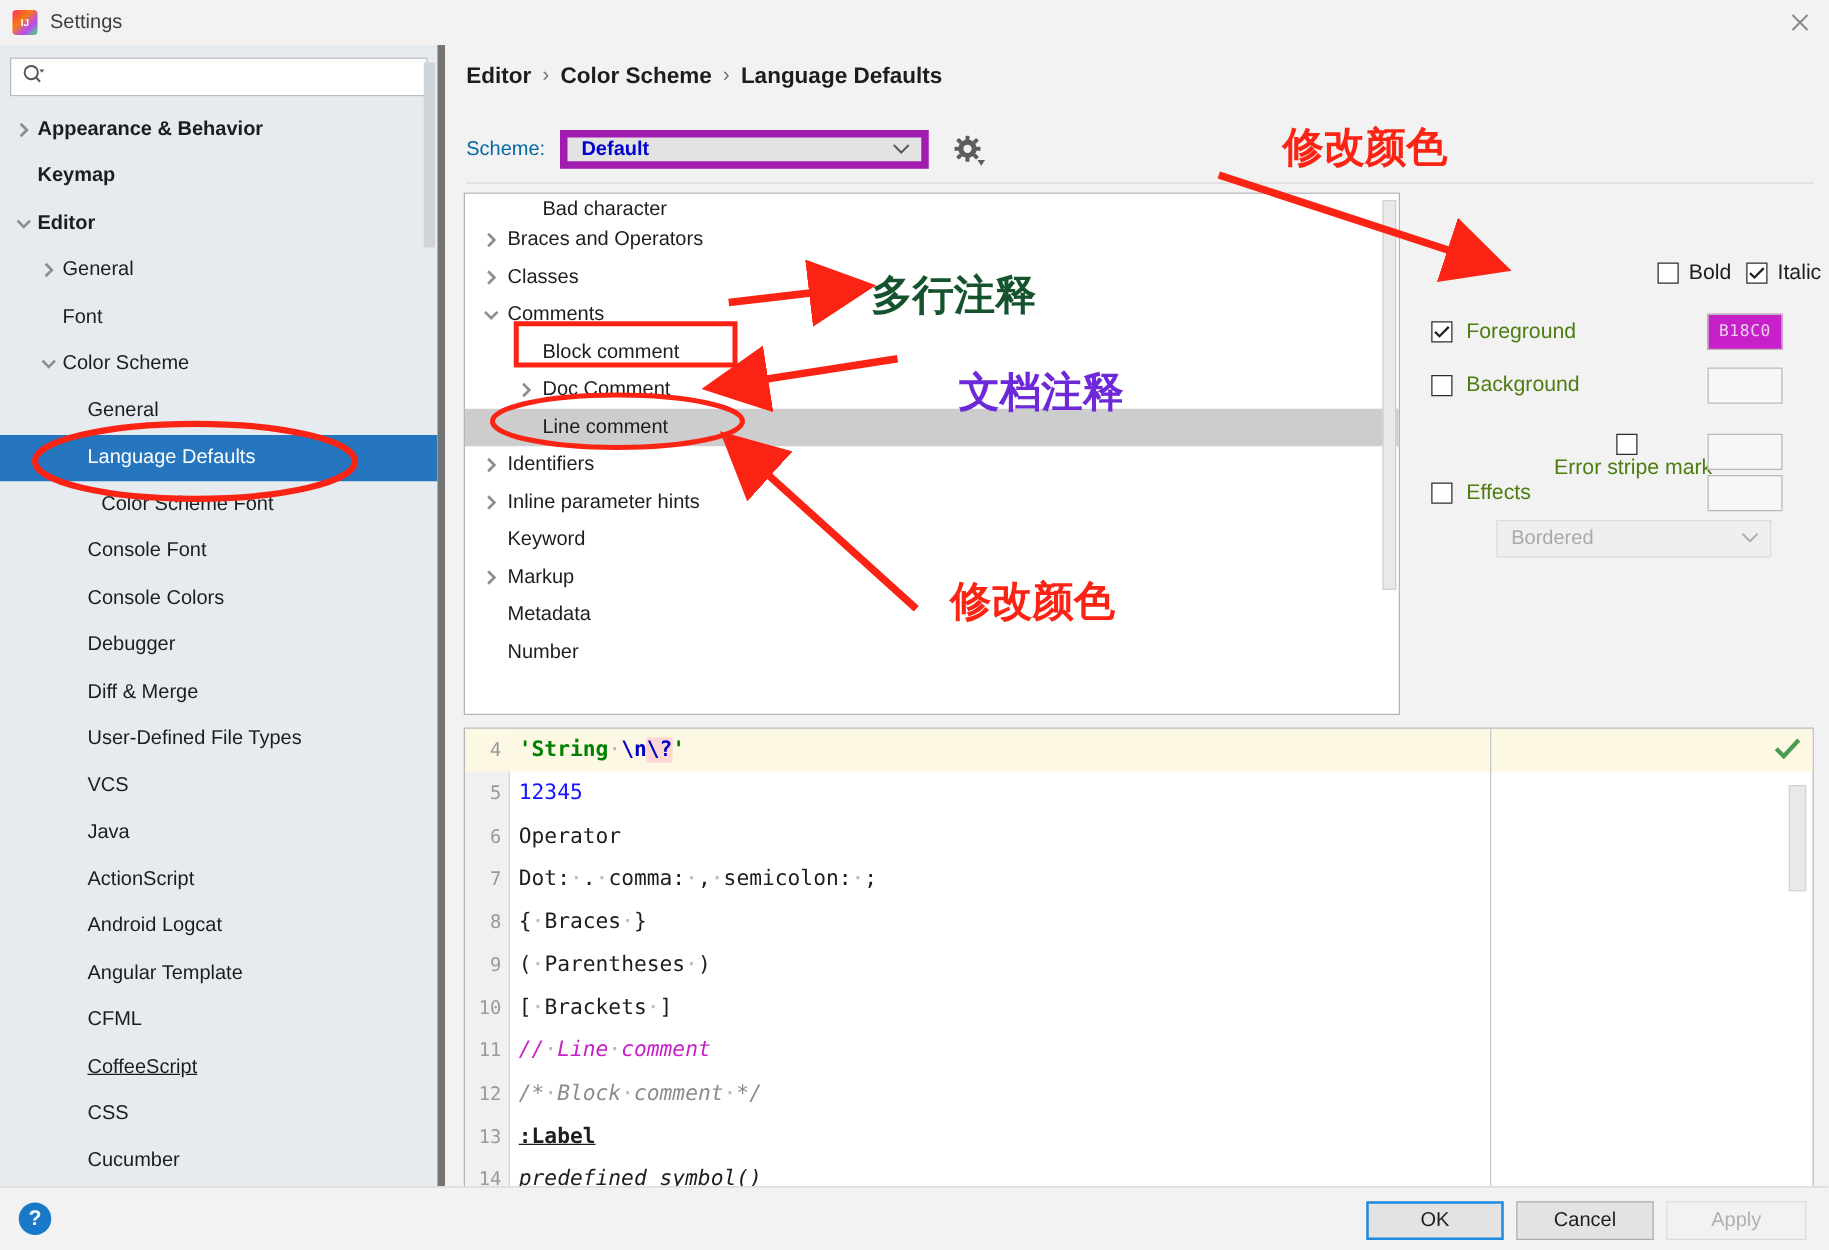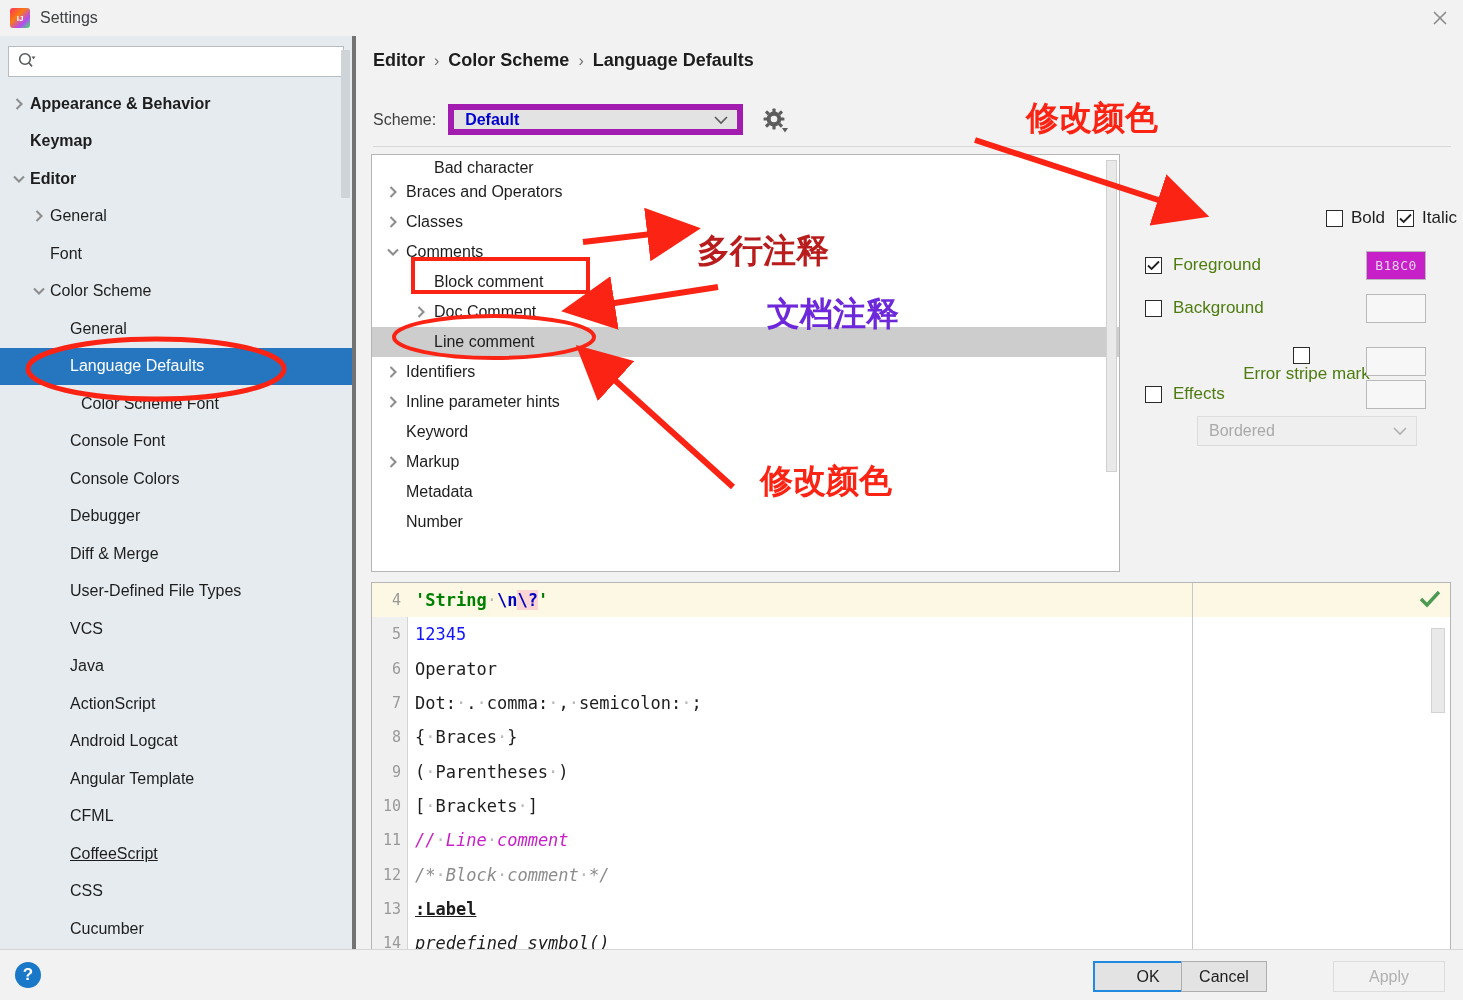--- a/index.html
+++ b/index.html
@@ -35,21 +35,21 @@
     position:absolute; right:0; top:0; width:46px; height:36px;
     display:flex;align-items:center;justify-content:center;
     cursor:pointer;
   }
   #close-btn svg{ display:block; }
 
   
   #sidebar{
     position:absolute; left:0; top:36px; width:356px; height:913px;
     background:#e6ebef;
-    border-right:4px solid #737373;
+    border-right:6px solid #737373;
   }
   #search-wrap{ padding:10px 8px 6px 8px; }
   #search-box{
     height:31px; background:#ffffff; border:1px solid #b5bcc2;
     display:flex; align-items:center; padding-left:8px;
   }
   #search-box svg{ flex:0 0 auto; }
   #search-input{
     border:0;outline:0;background:transparent;flex:1;
     font-family:"Liberation Sans",sans-serif;font-size:14px;color:#222;
@@ -89,39 +89,39 @@
     font-family:"Liberation Sans",sans-serif;
   }
   .dlg-btn{
     position:absolute; top:11px; height:31px;
     display:flex;align-items:center;justify-content:center;
     font-size:16px; font-family:"Liberation Sans",sans-serif;
     background:#e3e3e3; border:1px solid #adadad; color:#1d1d1d;
     cursor:pointer;
   }
   #ok-btn{ left:1093px; width:110px; border:2px solid #1f8ae0; background:#e3e3e3; }
-  #cancel-btn{ left:1181px; width:86px; }
+  #cancel-btn{ left:1213px; width:110px; }
   #apply-btn{ left:1333px; width:112px; background:#f2f2f2; border:1px solid #dcdcdc; color:#b0b0b0; }
 
   
   #main{
     position:absolute; left:357px; top:36px; width:1106px; height:913px;
     background:#f2f2f2;
   }
   #breadcrumb{
     position:absolute; left:16px; top:14px;
     font-size:18px; font-weight:bold; color:#1d1d1d;
     display:flex; align-items:center; gap:9px;
   }
   .crumb-sep{ color:#707070; font-weight:normal; font-size:16px; }
 
   #scheme-row{
     position:absolute; left:16px; top:68px; display:flex; align-items:center;
   }
-  #scheme-label{ font-size:16px;color:#404040; margin-right:12px;text-align:right;}
+  #scheme-label{ font-size:16px;color:#0369a1; margin-right:12px;text-align:right;}
   #scheme-select{
     width:295px; height:31px; background:#e3e3e3; border:6px solid #a21caf;
     display:flex;align-items:center; padding:0 8px 0 11px;
     color:#0000d0; font-weight:bold; font-size:16px; cursor:pointer;
   }
   #scheme-select .val{ flex:1; }
   #gear-btn{ margin-left:19px; cursor:pointer; display:flex;align-items:center; }
   #divider{
     position:absolute; left:16px; top:110px; width:1078px; height:1px; background:#d8d8d8;
   }
@@ -639,17 +639,17 @@
     <path d="M975 140 L1195 212" stroke="#fb2414" stroke-width="6" fill="none" marker-end="url(#ah)"></path>
 
     <path d="M583 242 L686 230" stroke="#fb2414" stroke-width="6" fill="none" marker-end="url(#ah)"></path>
 
     <path d="M718 287 L576 309" stroke="#fb2414" stroke-width="6" fill="none" marker-end="url(#ah)"></path>
 
     <path d="M733 487 L587 355" stroke="#fb2414" stroke-width="6" fill="none" marker-end="url(#ah)"></path>
   </svg>
   <div id="cn-notes">
       <div class="cn-note" style="left: 1026px; top: 96px; color: rgb(251, 36, 20);">修改颜色</div>
-      <div class="cn-note" style="left: 697px; top: 229px; color: #b91c1c;">多行注释</div>
+      <div class="cn-note" style="left: 697px; top: 214px; color: #14532d;">多行注释</div>
       <div class="cn-note" style="left: 767px; top: 292px; color: #6d28d9;">文档注释</div>
       <div class="cn-note" style="left: 760px; top: 459px; color: rgb(251, 36, 20);">修改颜色</div>
     </div>
 </div>
 
 </body></html>

